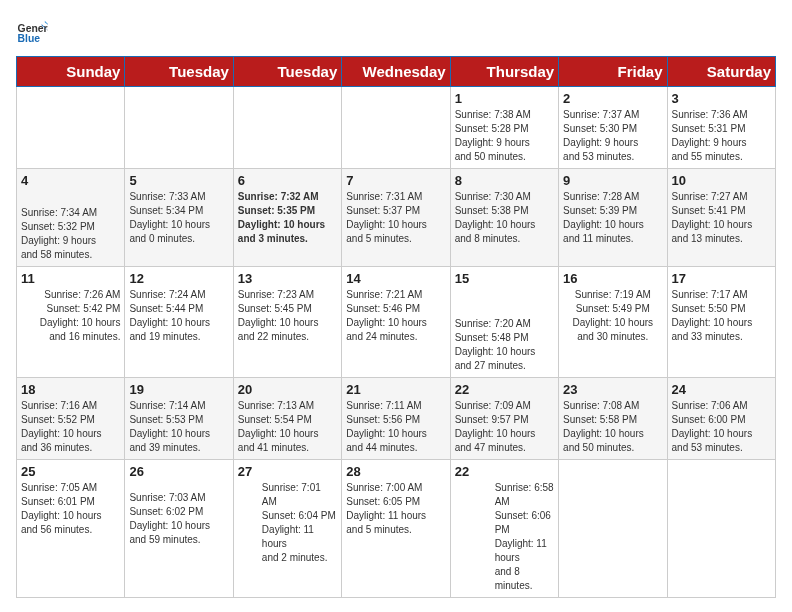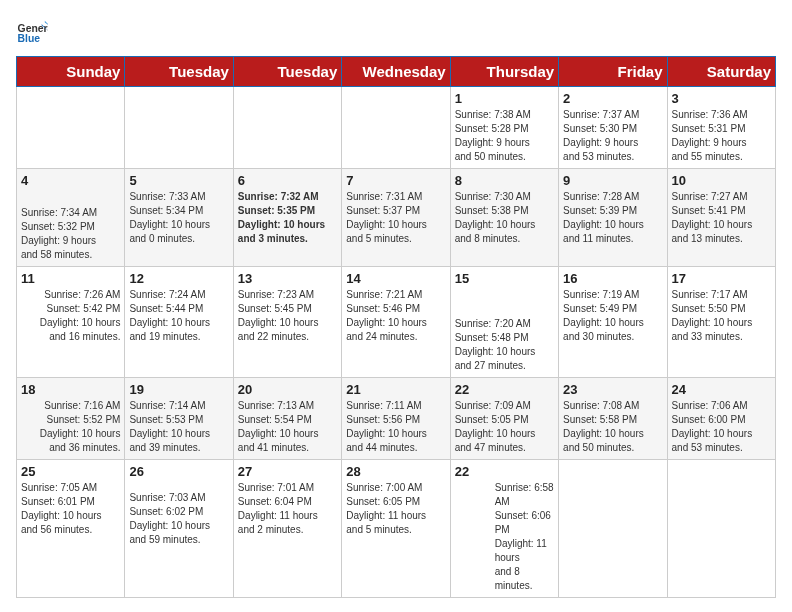--- a/index.html
+++ b/index.html
@@ -223,37 +223,37 @@
         </td>
         <td>
           <span class="day-number">15</span>
           <div class="day-info" style="white-space: pre-line; margin-top: 31px;">Sunrise: 7:20 AM
 Sunset: 5:48 PM
 Daylight: 10 hours
 and 27 minutes.</div>
         </td>
         <td>
           <span class="day-number">16</span>
-          <div class="day-info" style="white-space: pre-line;">Sunrise: 7:19 AM
+          <div class="day-info" style="white-space: pre-line; text-align: center;">Sunrise: 7:19 AM
 Sunset: 5:49 PM
 Daylight: 10 hours
 and 30 minutes.</div>
         </td>
         <td>
           <span class="day-number">17</span>
           <div class="day-info" style="white-space: pre-line;">Sunrise: 7:17 AM
 Sunset: 5:50 PM
 Daylight: 10 hours
 and 33 minutes.</div>
         </td>
       </tr>
       <tr>
         <td>
           <span class="day-number">18</span>
-          <div class="day-info" style="white-space: pre-line; text-align: right;">Sunrise: 7:16 AM
+          <div class="day-info" style="white-space: pre-line;">Sunrise: 7:16 AM
 Sunset: 5:52 PM
 Daylight: 10 hours
 and 36 minutes.</div>
         </td>
         <td>
           <span class="day-number">19</span>
           <div class="day-info" style="white-space: pre-line;">Sunrise: 7:14 AM
 Sunset: 5:53 PM
 Daylight: 10 hours
 and 39 minutes.</div>
@@ -268,21 +268,21 @@
         <td>
           <span class="day-number">21</span>
           <div class="day-info" style="white-space: pre-line;">Sunrise: 7:11 AM
 Sunset: 5:56 PM
 Daylight: 10 hours
 and 44 minutes.</div>
         </td>
         <td>
           <span class="day-number">22</span>
           <div class="day-info" style="white-space: pre-line;">Sunrise: 7:09 AM
-Sunset: 5:05 PM
+Sunset: 9:57 PM
 Daylight: 10 hours
 and 47 minutes.</div>
         </td>
         <td>
           <span class="day-number">23</span>
           <div class="day-info" style="white-space: pre-line;">Sunrise: 7:08 AM
 Sunset: 5:58 PM
 Daylight: 10 hours
 and 50 minutes.</div>
         </td>
@@ -304,21 +304,21 @@
         </td>
         <td>
           <span class="day-number">26</span>
           <div class="day-info" style="white-space: pre-line; margin-top: 12px;">Sunrise: 7:03 AM
 Sunset: 6:02 PM
 Daylight: 10 hours
 and 59 minutes.</div>
         </td>
         <td>
           <span class="day-number">27</span>
-          <div class="day-info" style="white-space: pre-line;">Sunrise: 7:01 AM
+          <div class="day-info" style="white-space: pre-line; margin-left: 24px;">Sunrise: 7:01 AM
 Sunset: 6:04 PM
 Daylight: 11 hours
 and 2 minutes.</div>
         </td>
         <td>
           <span class="day-number">28</span>
           <div class="day-info" style="white-space: pre-line;">Sunrise: 7:00 AM
 Sunset: 6:05 PM
 Daylight: 11 hours
 and 5 minutes.</div>

